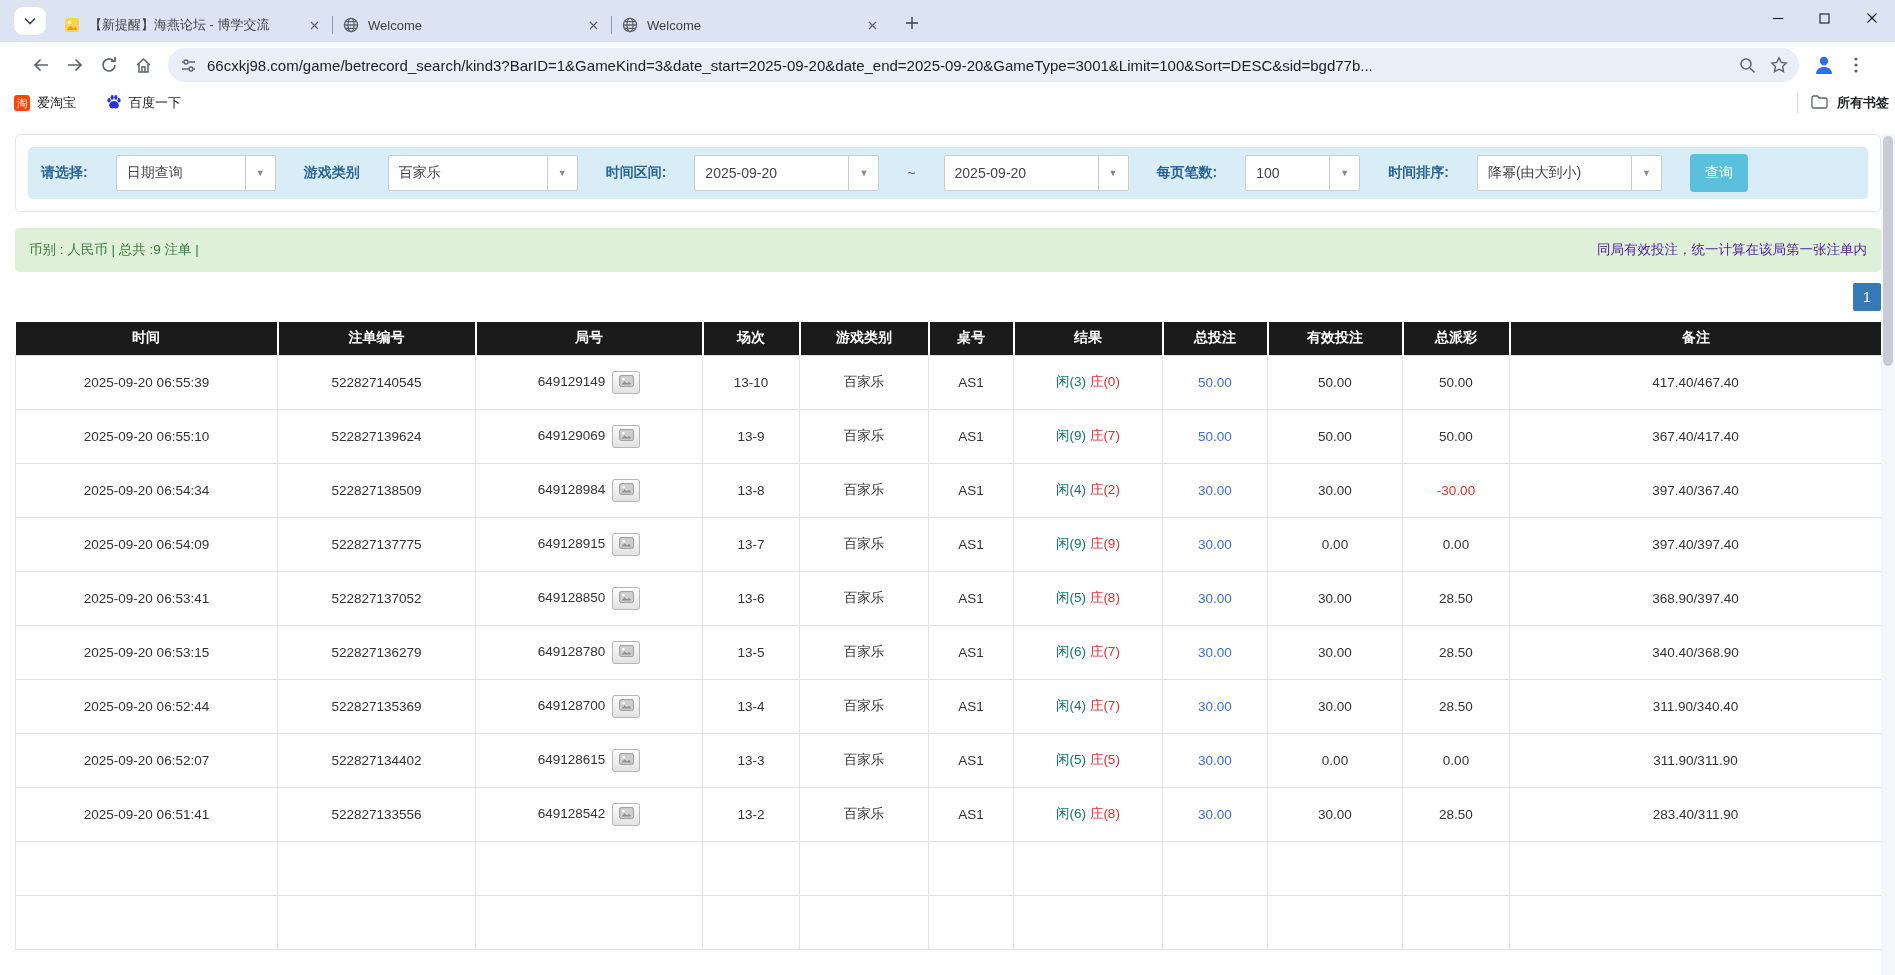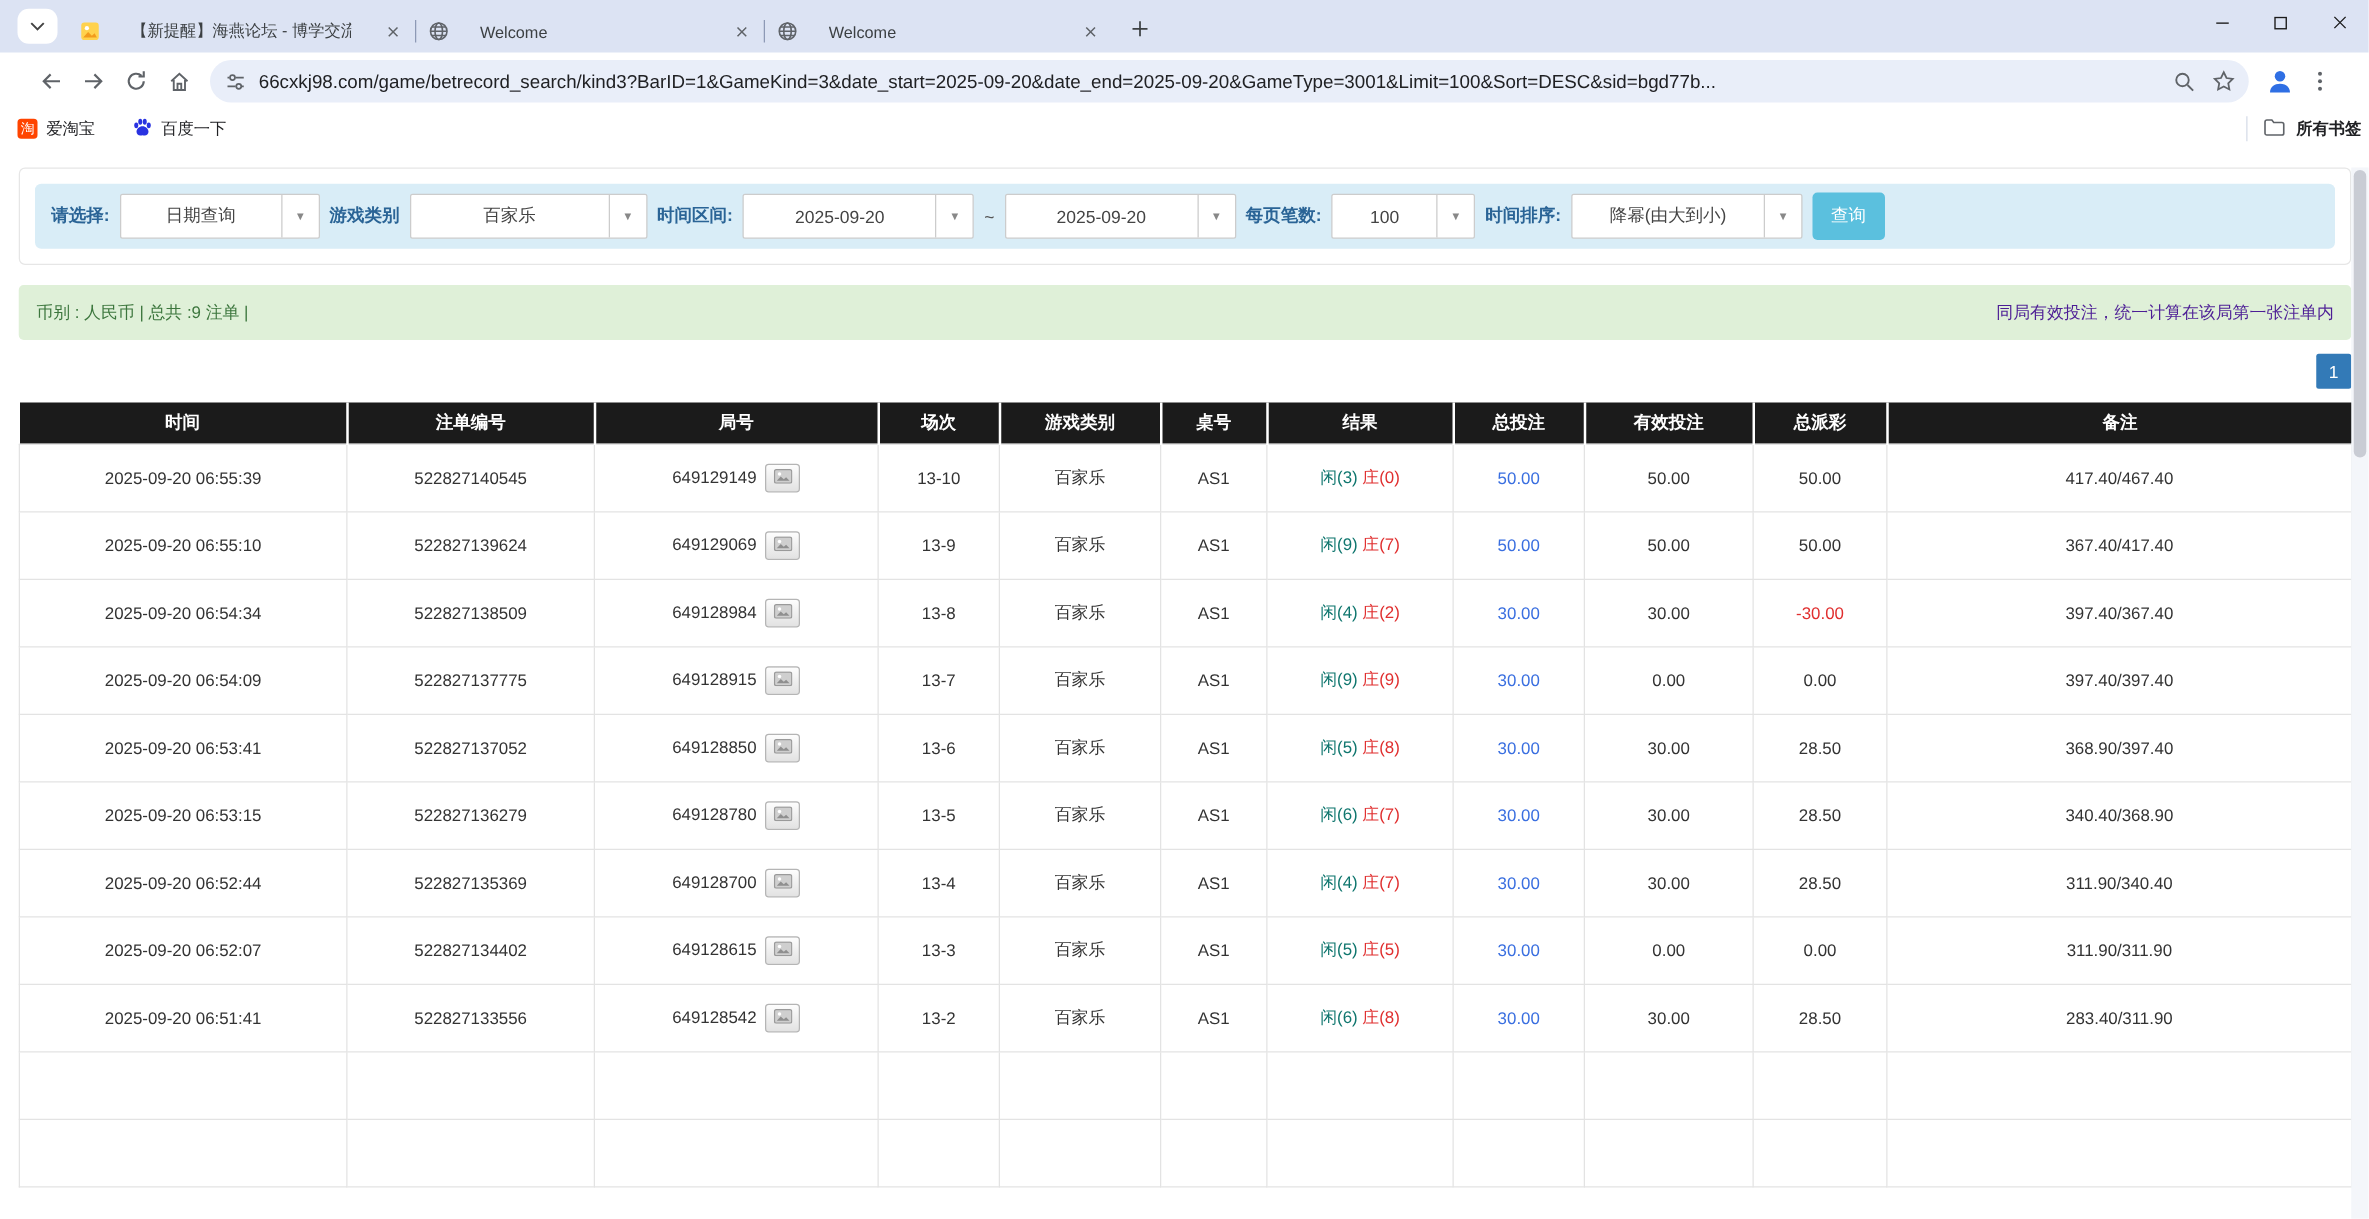--- a/index.html
+++ b/index.html
@@ -3,21 +3,21 @@
 <meta charset="utf-8">
 <style>
   * { box-sizing: border-box; margin: 0; padding: 0; }
   html,body { width:1895px; height:975px; overflow:hidden; background:#fff;
     font-family:"Liberation Sans","DejaVu Sans",sans-serif; }
 
   
   .tabstrip { height:42px; background:#dce3f3; display:flex; align-items:flex-end; padding-left:12px; position:relative; }
   .tab-search-btn { width:32px; height:28px; background:#fff; border-radius:9px; display:flex; align-items:center; justify-content:center; margin:0 8px 7px 2px; color:#444; }
   .tabs { display:flex; align-items:flex-end; height:42px; }
-  .tab { width:278px; height:34px; display:flex; align-items:center; padding:0 10px; border-radius:9px 9px 0 0; color:#3c4043; font-size:13px; cursor:default;gap:16px; }
+  .tab { width:278px; height:34px; display:flex; align-items:center; padding:0 10px; border-radius:9px 9px 0 0; color:#3c4043; font-size:13px; cursor:default; }
   .tab.active { background:#fff; }
   .favicon { width:16px; height:16px; flex:0 0 16px; display:flex; align-items:center; justify-content:center; }
   .tab-title { flex:1; white-space:nowrap; overflow:hidden; margin:0 9px; }
   .tab-close { width:16px; height:16px; display:flex; align-items:center; justify-content:center; color:#5f6368; border-radius:50%; }
   .tab-sep { width:1px; height:18px; background:#8d99b5; margin-bottom:8px; }
   .newtab-btn { width:28px; height:28px; display:flex; align-items:center; justify-content:center; color:#3c4043; margin:0 0 5px 8px; }
   .win-controls { position:absolute; right:0; top:0; height:36px; display:flex; }
   .win-btn { width:47px; height:36px; display:flex; align-items:center; justify-content:center; color:#1b1b1b; }
 
   .toolbar { height:46px; background:#fff; display:flex; align-items:center; padding:0 24px; }
@@ -35,24 +35,24 @@
   .bm-right { margin-left:auto; display:flex; align-items:center; gap:9px; border-left:1px solid #d5dbe8; padding-left:13px; height:20px; }
   .bm-all-label { width:58px; overflow:hidden; white-space:nowrap;font-weight:bold; }
   .tb-ico { width:16px; height:16px; background:#ff4400; border-radius:3px; color:#fff; font-size:11px; line-height:16px; text-align:center; }
 
   
   .page { position:relative; height:857px; background:#fff; padding-left:15px; }
   .page-title-clip { height:17px; overflow:hidden; margin-top:22px; }
   .page-title-clip .t { display:block; font-size:27px; line-height:30px; margin-top:-15px; color:#222; }
 
   .filter-outer { width:1866px; border:1px solid #e6e6e6; border-radius:5px; margin-top:16px; padding:12px; }
-  .filter-bar { background:#d9edf7; border-radius:5px; height:52px; display:flex; align-items:center; padding:0 13px; gap:8px; font-size:14px; }
+  .filter-bar { background:#d9edf7; border-radius:5px; height:52px; display:flex; align-items:center; padding:0 13px; gap:28px; font-size:14px; }
   .f-label { color:#2a6496; font-weight:bold; white-space:nowrap; }
   .sel { height:36px; background:#fff; border:1px solid #ccc; border-radius:2px; display:flex; align-items:center; color:#444; }
-  .sel .v { padding:0 10px; flex:1; white-space:nowrap; overflow:hidden;text-align:center; }
+  .sel .v { padding:0 10px; flex:1; white-space:nowrap; overflow:hidden; }
   .sel .arr { width:30px; align-self:stretch; border-left:1px solid #ccc; display:flex; align-items:center; justify-content:center; color:#888; font-size:9px; }
   .w-query { width:160px; } .w-game { width:190px; } .w-date { width:185px; }
   .w-limit { width:115px; } .w-sort { width:185px; }
   .tilde { color:#555; }
   .btn-search { width:58px; height:38px; background:#5bc0de; color:#fff; border:none; border-radius:4px; font-size:14px; cursor:pointer; }
 
   .summary-bar { width:1866px; height:44px; margin-top:16px; background:#dff0d8; border-radius:4px; display:flex; align-items:center; justify-content:space-between; padding:0 14px; font-size:13.5px; }
   .sum-left { color:#3c763d; }
   .sum-right { color:#4c1d95; }
 

